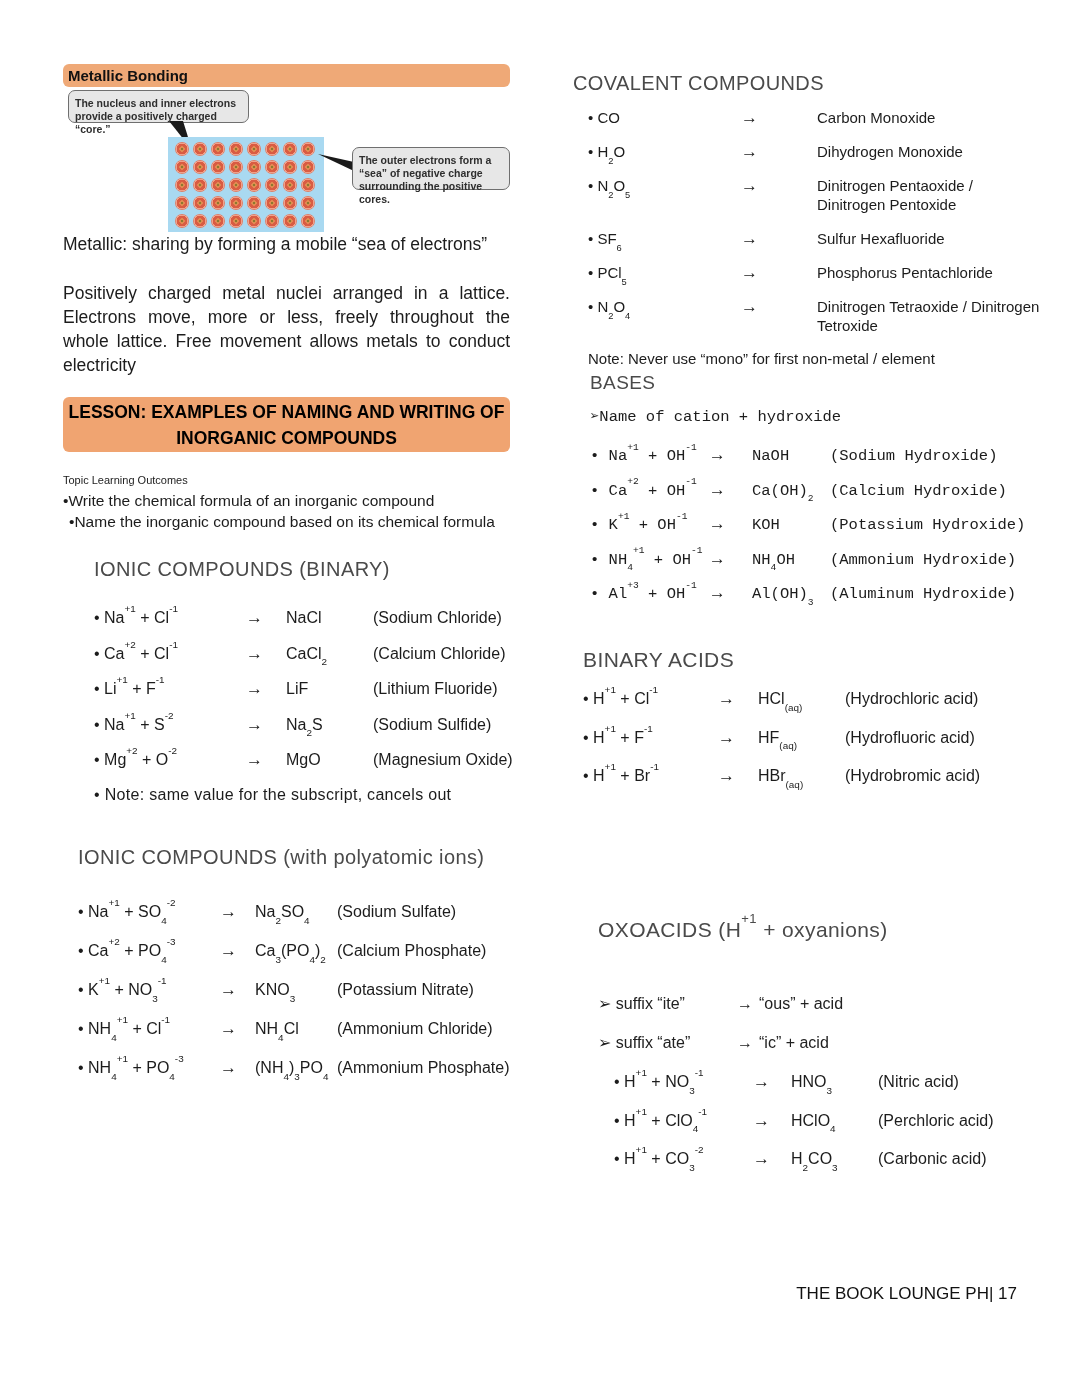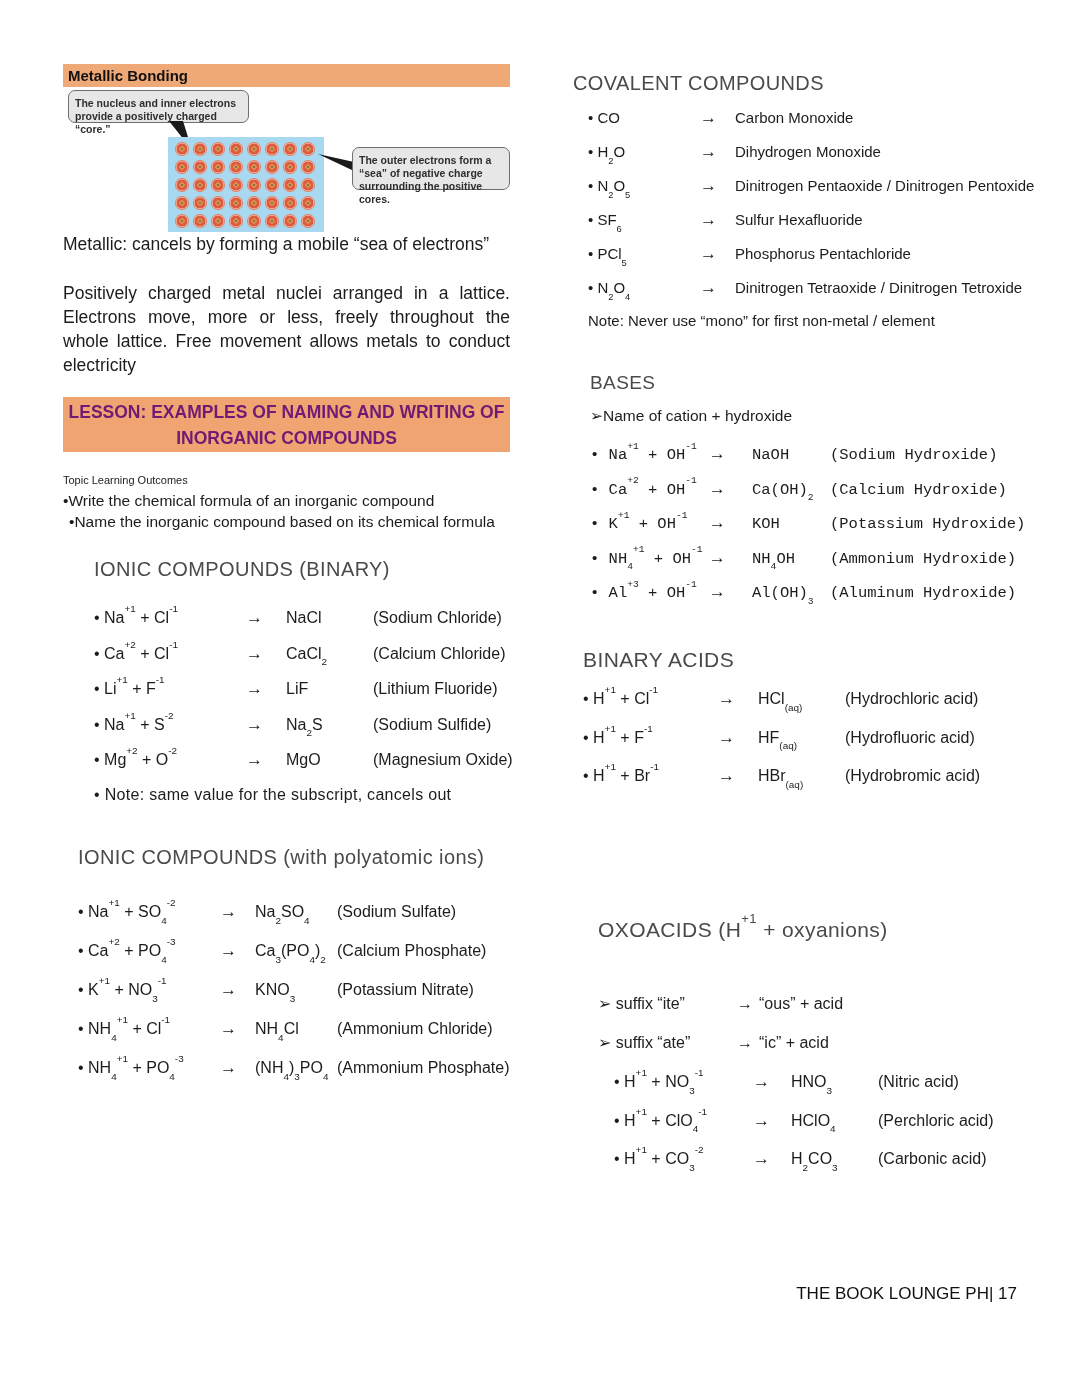--- a/index.html
+++ b/index.html
@@ -1,20 +1,20 @@
 <!DOCTYPE html>
 <html><head>
 <meta charset="utf-8">
 <style>
   html,body{margin:0;padding:0;background:#ffffff;}
   #page{
     position:relative;width:1080px;height:1397px;background:#ffffff;
     font-family:"Liberation Sans", sans-serif;color:#212121;overflow:hidden;
   }
-  .abs{position:absolute;}
+  .abs{position:absolute;border-radius:6px;}
   sup{font-size:62%;line-height:0;position:relative;top:-0.45em;}
   sub{font-size:62%;line-height:0;position:relative;top:0.28em;}
   em{font-style:italic;}
 
   
   .orange-bar{
     left:63px;top:64px;width:447px;height:23px;background:#efa977;
     font-weight:bold;font-size:15px;line-height:23px;padding-left:5px;
     box-sizing:border-box;color:#111;
   }
@@ -38,21 +38,21 @@
   }
   .pointer{position:absolute;pointer-events:none;}
   .caption{left:63px;top:234px;width:470px;font-size:17.5px;color:#1c1c1c;}
   .para{
     left:63px;top:281px;width:447px;font-size:17.5px;line-height:24px;
     text-align:justify;color:#1c1c1c;
   }
   .lesson-box{
     left:63px;top:397px;width:447px;height:55px;background:#f0a471;
     font-weight:bold;font-size:17.5px;line-height:26px;text-align:center;
-    color:#701a75;padding-top:2px;box-sizing:border-box;
+    color:#000000;padding-top:2px;box-sizing:border-box;
   }
   .outcomes{left:63px;top:474px;width:460px;}
   .outcomes-title{font-size:11px;color:#1c1c1c;margin-bottom:4px;}
   .outcome{font-size:15.5px;line-height:21px;color:#1c1c1c;}
   .outcome+.outcome{margin-left:6px;}
 
   .section-title{
     font-size:20px;color:#4a4a4a;letter-spacing:0.4px;font-weight:400;
   }
   .ionic-binary{left:79px;top:558px;width:460px;}
@@ -69,26 +69,26 @@
   .rx{
     display:grid;font-size:16px;color:#1c1c1c;align-items:baseline;
     margin-left:15px;line-height:19px;
   }
   .rx .arr{font-weight:600;font-size:17px;}
   .rule-line{font-size:15.5px;color:#1c1c1c;}
 
   
   .covalent{left:573px;top:72px;width:470px;}
   .covalent .rows{margin-top:13px;}
-  .covalent .rx{grid-template-columns:112px 35px 1fr;margin-bottom:15px;font-size:15px;}
+  .covalent .rx{grid-template-columns:112px 35px 1fr;margin-bottom:15px;font-size:15px;gap:41px;}
   .covalent .note-line{margin-left:15px;margin-top:0;font-size:15px;letter-spacing:0;}
 
   .bases{left:590px;top:372px;width:450px;}
   .bases .section-title{font-size:19px;}
-  .bases .rule-line{margin-top:13px;}
+  .bases .rule-line{margin-top:13px;font-family:Liberation Mono, monospace;}
   .bases .rows{margin-top:20px;font-family:Liberation Mono, monospace;}
   .bases .rx{grid-template-columns:122px 40px 78px 1fr;margin-left:0;margin-bottom:14.5px;font-size:15.5px;}
 
   .binacids{left:583px;top:648px;width:460px;}
   .binacids .section-title{font-size:21px;}
   .binacids .rule-line{margin-top:37px;font-size:16px;}
   .binacids .rows{margin-top:17px;}
   .binacids .rx{grid-template-columns:135px 40px 87px 1fr;margin-left:0;margin-bottom:19.5px;}
 
   .oxo{left:598px;top:918px;width:450px;}
@@ -156,21 +156,21 @@
         <span class="atom"></span>
         <span class="atom"></span>
         <span class="atom"></span>
       </div>
     <svg class="pointer" style="left:255px;top:62px;" width="36" height="22" viewBox="0 0 36 22">
       <polygon points="0,4 36,12 36,21" fill="#1a1a1a"></polygon>
     </svg>
     <div class="callout callout2">The outer electrons form a “sea” of negative charge surrounding the positive cores.</div>
   </div>
 
-  <div class="abs caption">Metallic: cancels by forming a mobile “sea of electrons”</div>
+  <div class="abs caption">Metallic: sharing by forming a mobile “sea of electrons”</div>
 
   <div class="abs para">Positively charged metal nuclei arranged in a lattice. Electrons move, more or less, freely throughout the whole lattice. Free movement allows metals to conduct electricity</div>
 
   <div class="abs lesson-box">
     <div>LESSON: EXAMPLES OF NAMING AND WRITING OF</div>
     <div>INORGANIC COMPOUNDS</div>
   </div>
 
   <div class="abs outcomes">
     <div class="outcomes-title">Topic Learning Outcomes</div>

